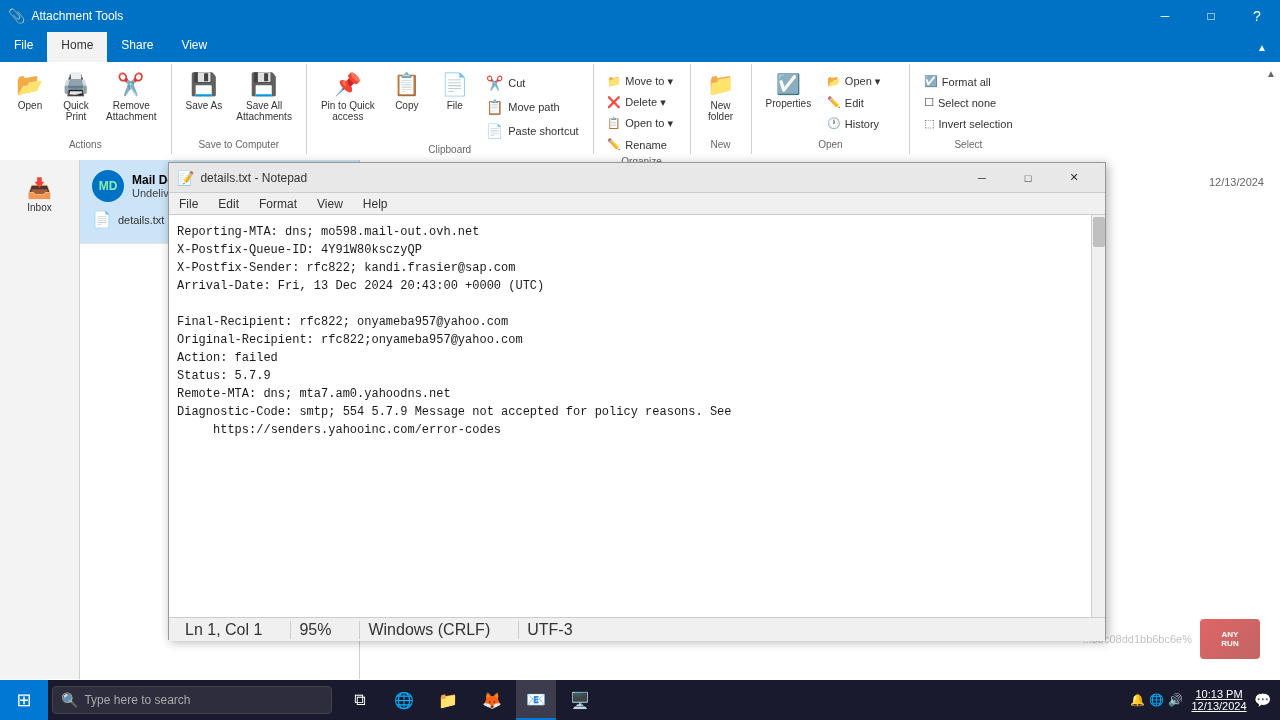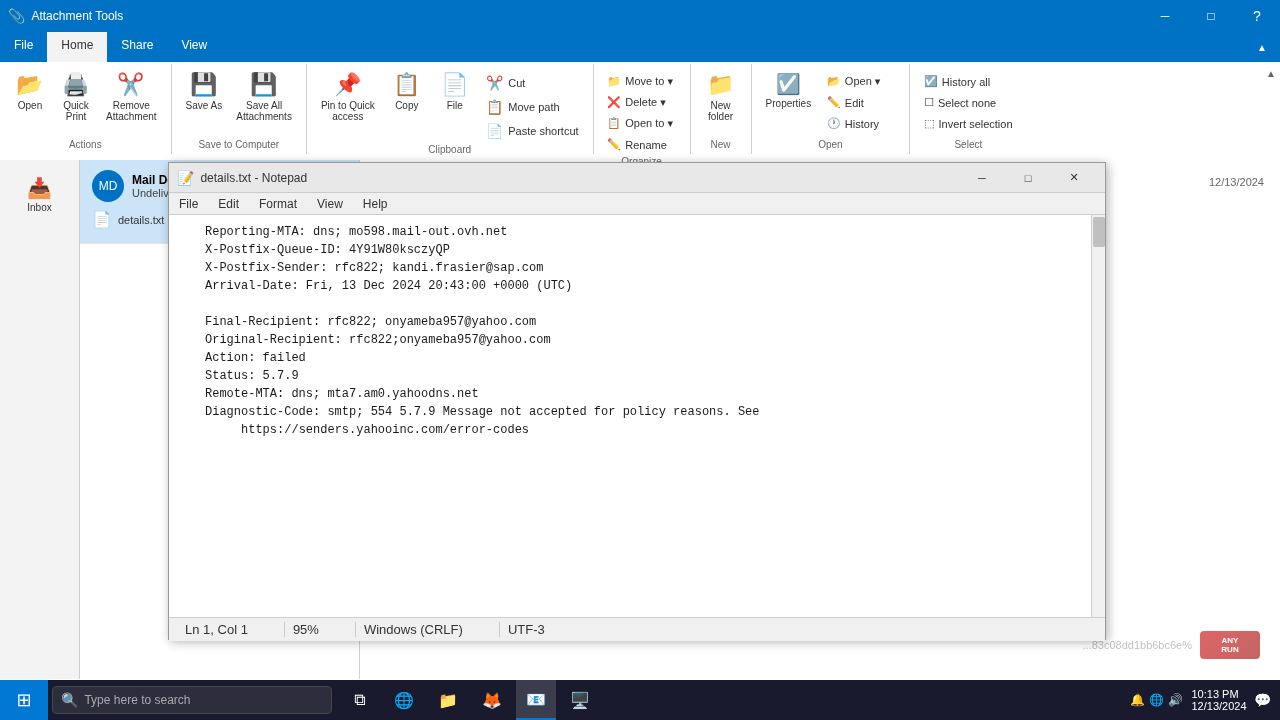--- a/index.html
+++ b/index.html
@@ -6,21 +6,21 @@
     body { font-family: 'Segoe UI', sans-serif; font-size: 12px; background: #c8c8c8; width: 1280px; height: 720px; overflow: hidden; position: relative; }
 
     
     .taskbar { position: absolute; bottom: 0; left: 0; width: 1280px; height: 40px; background: #1a1a2e; display: flex; align-items: center; z-index: 1000; }
     .taskbar-start { width: 48px; height: 40px; background: #0078d4; display: flex; align-items: center; justify-content: center; color: white; font-size: 18px; }
     .taskbar-search { display: flex; align-items: center; background: #2d2d3d; border: 1px solid #444; border-radius: 4px; margin-left: 4px; height: 28px; width: 280px; padding: 0 8px; color: #aaa; font-size: 12px; }
     .taskbar-search-icon { margin-right: 6px; color: #aaa; font-size: 14px; }
     .taskbar-icons { display: flex; align-items: center; margin-left: 8px; gap: 4px; }
     .taskbar-icon { width: 40px; height: 40px; display: flex; align-items: center; justify-content: center; color: white; font-size: 16px; cursor: pointer; }
     .taskbar-tray { margin-left: auto; display: flex; align-items: center; padding-right: 8px; color: white; font-size: 11px; gap: 8px; }
-    .taskbar-time { text-align: left; }
+    .taskbar-time { text-align: center; text-decoration: underline; }
 
     
     .outlook-window { position: absolute; top: 0; left: 0; width: 1280px; height: 680px; background: #fff; }
 
     
     .outlook-titlebar { height: 32px; background: #0072c6; display: flex; align-items: center; }
     .window-controls { display: flex; }
     .win-btn { width: 46px; height: 32px; display: flex; align-items: center; justify-content: center; color: white; font-size: 12px; cursor: pointer; }
     .ribbon-tabs { display: flex; background: #0072c6; height: 30px; }
     .ribbon-tab { padding: 6px 14px; color: white; font-size: 12px; cursor: pointer; }
@@ -38,21 +38,21 @@
 
     
     .outlook-body { display: flex; height: calc(680px - 32px - 30px - 98px - 1px); }
     .outlook-sidebar { width: 80px; background: #f3f3f3; border-right: 1px solid #d0d0d0; padding: 8px 4px; }
     .outlook-folder { display: flex; flex-direction: column; align-items: center; padding: 8px 4px; cursor: pointer; border-radius: 2px; gap: 2px; font-size: 10px; color: #333; }
     .outlook-folder .icon { font-size: 20px; }
     .email-list { width: 280px; border-right: 1px solid #d0d0d0; overflow-y: auto; }
     .email-item { padding: 10px 12px; border-bottom: 1px solid #e5e5e5; cursor: pointer; }
     .email-item.selected { background: #cce4f7; }
     .email-sender { display: flex; align-items: center; gap: 8px; margin-bottom: 4px; }
-    .email-avatar { width: 32px; height: 32px; border-radius: 50%; background: #0072c6; color: #ffffff; display: flex; align-items: center; justify-content: center; font-size: 12px; font-weight: normal; flex-shrink: 0; }
+    .email-avatar { width: 32px; height: 32px; border-radius: 50%; background: #0072c6; color: #86efac; display: flex; align-items: center; justify-content: center; font-size: 12px; font-weight: bold; flex-shrink: 0; }
     .email-meta { flex: 1; }
     .email-from { font-weight: bold; font-size: 12px; }
     .email-subject { font-size: 11px; color: #444; }
     .email-time { font-size: 10px; color: #888; white-space: nowrap; }
     .email-attachment { display: flex; align-items: center; gap: 6px; margin-top: 4px; padding: 4px 0; }
     .attachment-icon { font-size: 16px; color: #666; }
     .attachment-name { font-size: 11px; color: #333; }
     .attachment-size { font-size: 10px; color: #888; }
     .email-reading { flex: 1; padding: 16px; overflow-y: auto; position: relative; }
     .reading-header { display: flex; justify-content: space-between; align-items: flex-start; margin-bottom: 12px; }
@@ -62,24 +62,24 @@
     .watermark { position: absolute; bottom: 20px; right: 20px; display: flex; align-items: center; gap: 8px; opacity: 0.6; }
 
     
     .notepad-window { position: absolute; top: 162px; left: 168px; width: 938px; height: 478px; background: white; border: 1px solid #999; box-shadow: 2px 2px 10px rgba(0,0,0,0.3); z-index: 100; }
     .notepad-titlebar { height: 30px; background: #e8e8e8; border-bottom: 1px solid #ccc; display: flex; align-items: center; padding: 0 8px; }
     .notepad-titlebar-text { flex: 1; font-size: 12px; color: #333; }
     .notepad-titlebar-icons { display: flex; }
     .notepad-win-btn { width: 46px; height: 30px; display: flex; align-items: center; justify-content: center; font-size: 11px; cursor: pointer; color: #333; }
     .notepad-menu { height: 22px; background: #f0f0f0; border-bottom: 1px solid #ccc; display: flex; align-items: center; }
     .notepad-menu-item { padding: 2px 10px; font-size: 12px; color: #333; cursor: pointer; }
-    .notepad-content { display: flex; height: calc(478px - 30px - 22px - 24px); padding-left: 28px; }
+    .notepad-content { display: flex; height: calc(478px - 30px - 22px - 24px); }
     .notepad-editor { flex: 1; padding: 8px; font-family: 'Courier New', monospace; font-size: 12px; color: #1a1a1a; line-height: 1.5; overflow-y: auto; white-space: pre-wrap; }
     .notepad-scrollbar { width: 14px; background: #f0f0f0; border-left: 1px solid #ccc; }
-    .notepad-statusbar { height: 24px; background: #f0f0f0; border-top: 1px solid #ccc; display: flex; align-items: center; padding: 0 8px; gap: 28px; font-size: 13px; color: #333; }
+    .notepad-statusbar { height: 24px; background: #f0f0f0; border-top: 1px solid #ccc; display: flex; align-items: center; padding: 0 8px; gap: 20px; font-size: 16px; color: #333; }
     .notepad-statusbar-item { padding: 0 8px; border-left: 1px solid #ccc; }
     .notepad-statusbar-item:first-child { border-left: none; }
   </style>
 </head>
 <body>
 
 <div class="outlook-window">
 
   <div class="outlook-titlebar">
     <div style="display:flex; align-items:center; gap:6px; padding-left:8px;">
@@ -222,21 +222,21 @@
           </div>
         </div>
       </div>
       <div class="ribbon-group-label">Open</div>
     </div>
 
     <div class="ribbon-group" style="border-right:none;">
       <div class="ribbon-group-items" style="flex-direction:column; gap:2px; padding-top:4px;">
         <div class="ribbon-btn-small">
           <span>☑️</span>
-          <span>History all</span>
+          <span>Format all</span>
         </div>
         <div class="ribbon-btn-small">
           <span>☐</span>
           <span>Select none</span>
         </div>
         <div class="ribbon-btn-small">
           <span>⬚</span>
           <span>Invert selection</span>
         </div>
       </div>
@@ -305,21 +305,21 @@
         <div style="margin-left:20px;">    7C42f7676cf455423c82f6...</div>
         <div style="margin-left:20px;">    7CTWFpbGZsb3d8eyJFb...</div>
         <div style="margin-top:8px;">
           <span class="email-link">2F8U8Xw6SKfLdDnWG8hyJFHwXTTcOC4Fu0Il4ieY%3D&amp;reserved=0</span>
           <span> (in reply to end of DATA command)</span>
         </div>
       </div>
 
       <div class="watermark">
         <div style="font-size:11px; color:#999;">...83c08dd1bb6bc6e%</div>
-        <div style="width:60px; height:28px; background: linear-gradient(135deg, #c00, #900); border-radius:4px; display:flex; align-items:center; justify-content:center; color:white; font-size:8px; font-weight:bold; flex-direction:column;">
+        <div style="width:60px; height:40px; background: linear-gradient(135deg, #c00, #900); border-radius:4px; display:flex; align-items:center; justify-content:center; color:white; font-size:8px; font-weight:bold; flex-direction:column;">
           <span>ANY</span>
           <span>RUN</span>
         </div>
       </div>
     </div>
   </div>
 </div>
 
 <div class="notepad-window">
 

